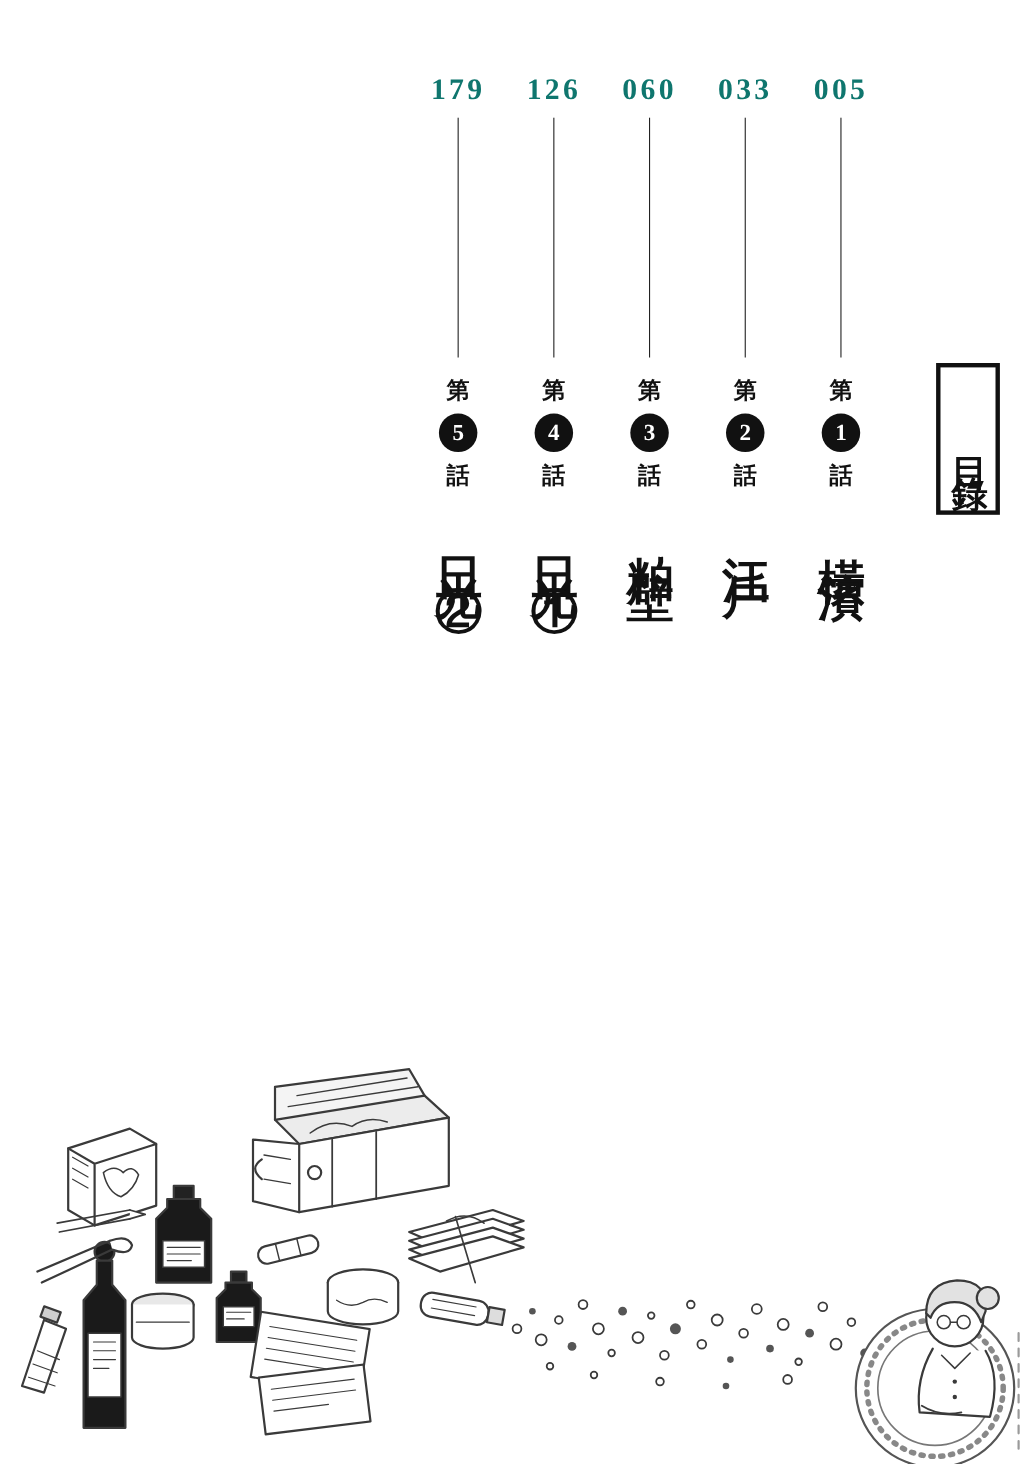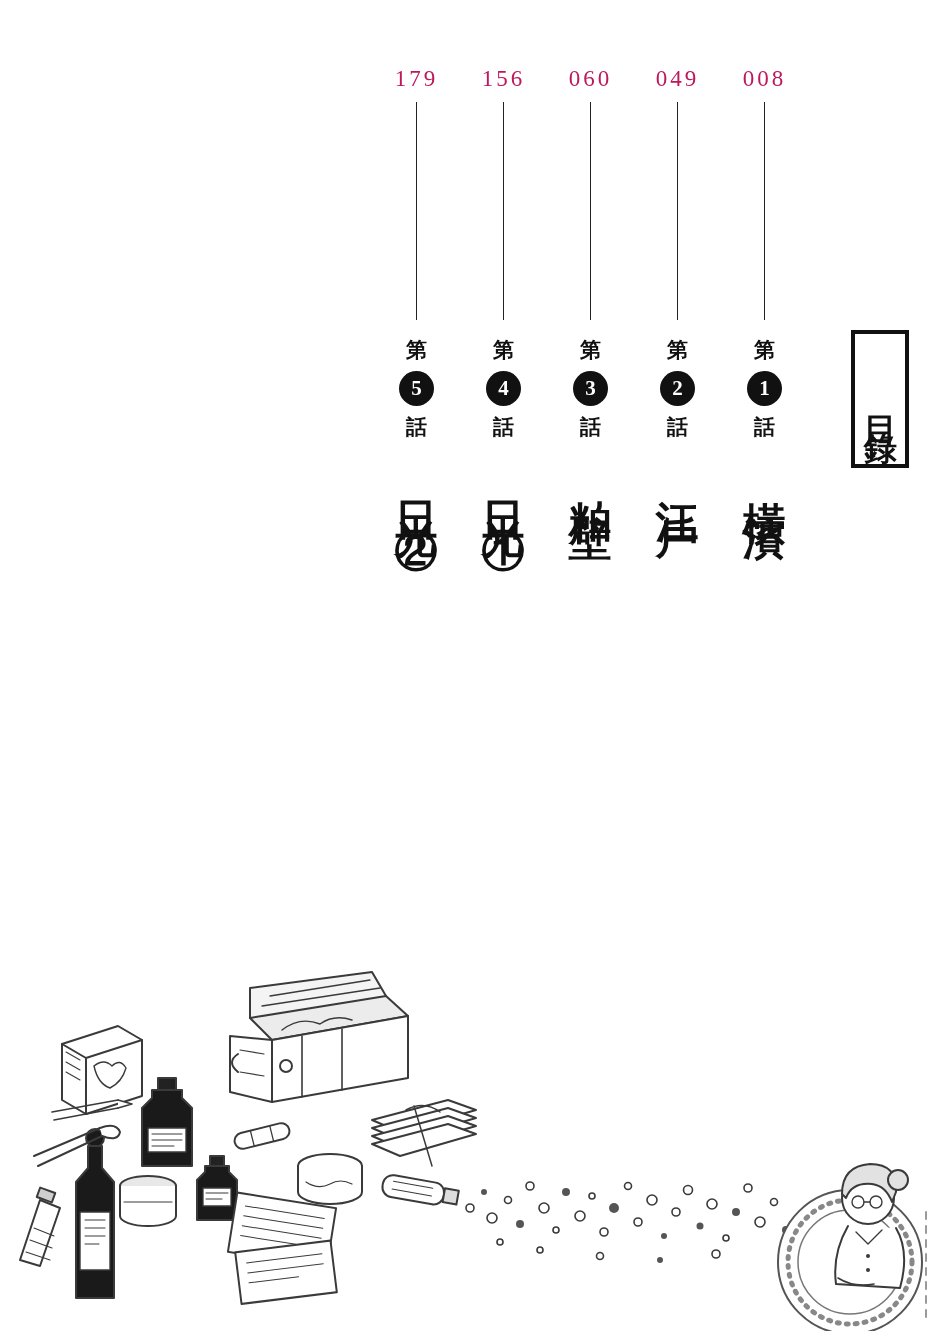--- a/index.html
+++ b/index.html
@@ -20,24 +20,24 @@
     display:flex;
     gap:26px;
   }
   .toc-col {
     width:61px;
     display:flex;
     flex-direction:column;
     align-items:center;
   }
   .page-num {
-    font-size:23px;
-    font-weight:normal;
+    font-size:27px;
+    font-weight:bold;
     letter-spacing:3px;
-    color:#be185d;
+    color:#0f766e;
     white-space:nowrap;
   }
   .vline {
     width:1px; height:218px;
     background:#222;
     margin-top:10px;
   }
   .dai {
     font-size:21px;
     font-weight:bold;
@@ -102,48 +102,48 @@
     <div class="toc-col">
       <div class="page-num">179</div>
       <div class="vline"></div>
       <div class="dai">第</div>
       <div class="num-circle">5</div>
       <div class="wa">話</div>
       <div class="title">日光②</div>
     </div>
 
     <div class="toc-col">
-      <div class="page-num">156</div>
+      <div class="page-num">126</div>
       <div class="vline"></div>
       <div class="dai">第</div>
       <div class="num-circle">4</div>
       <div class="wa">話</div>
       <div class="title">日光①</div>
     </div>
 
     <div class="toc-col">
       <div class="page-num">060</div>
       <div class="vline"></div>
       <div class="dai">第</div>
       <div class="num-circle">3</div>
       <div class="wa">話</div>
       <div class="title">粕壁</div>
     </div>
 
     <div class="toc-col">
-      <div class="page-num">049</div>
+      <div class="page-num">033</div>
       <div class="vline"></div>
       <div class="dai">第</div>
       <div class="num-circle">2</div>
       <div class="wa">話</div>
       <div class="title">江戶</div>
     </div>
 
     <div class="toc-col">
-      <div class="page-num">008</div>
+      <div class="page-num">005</div>
       <div class="vline"></div>
       <div class="dai">第</div>
       <div class="num-circle">1</div>
       <div class="wa">話</div>
       <div class="title">橫濱</div>
     </div>
 
   </div>
 
   <div class="toc-box">

